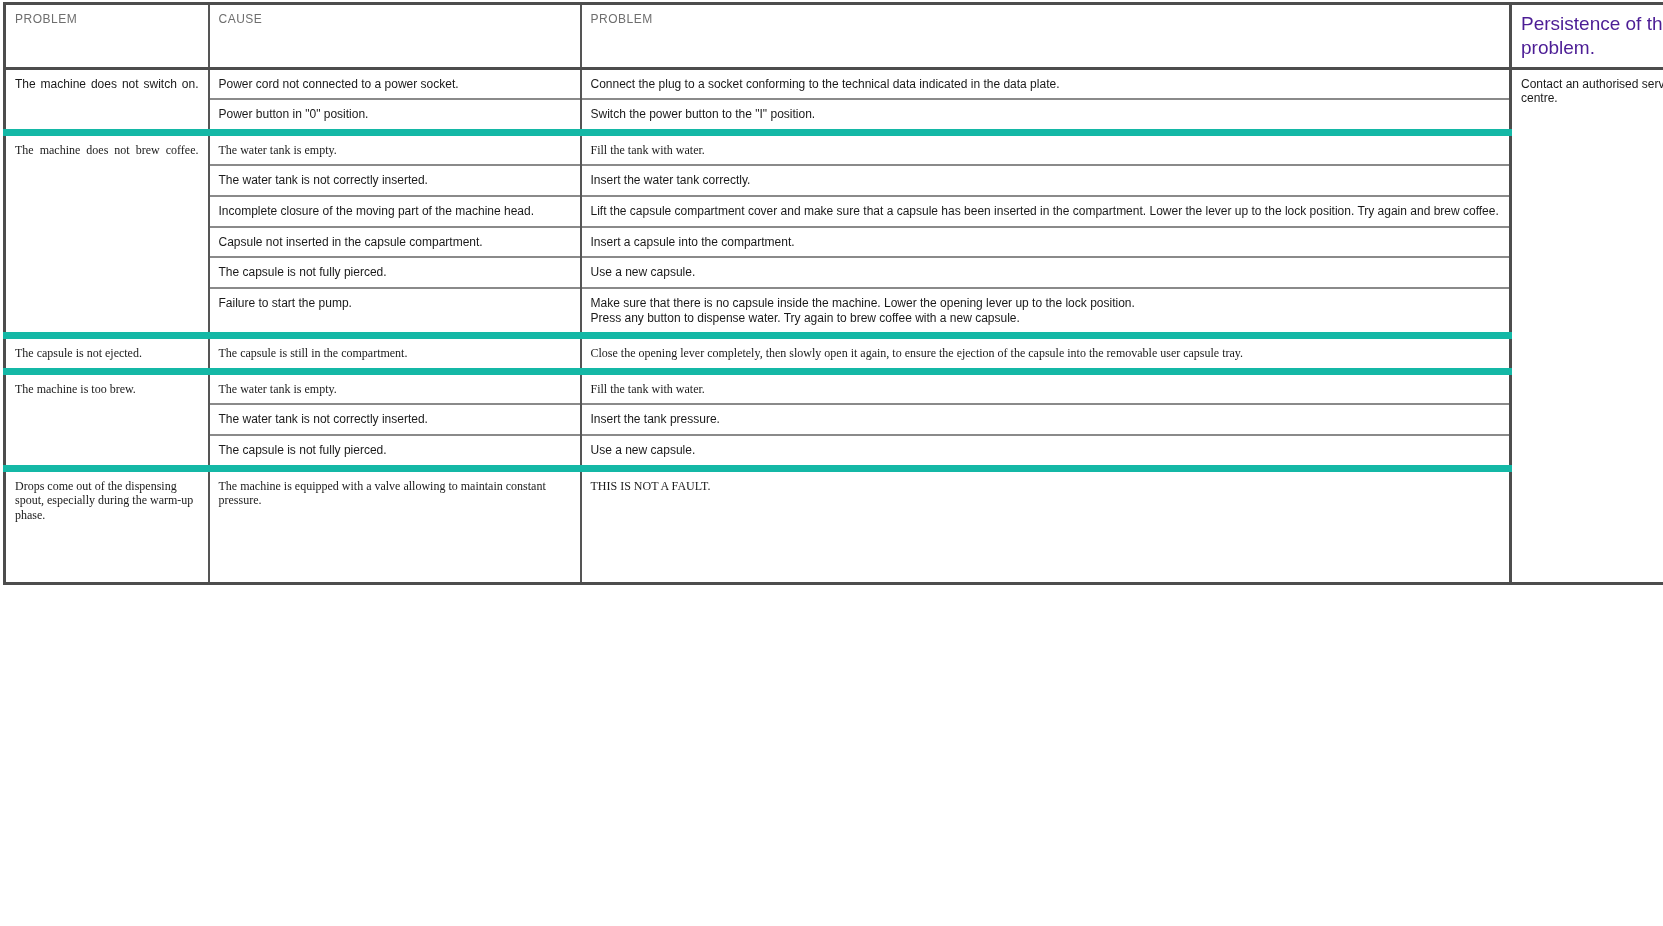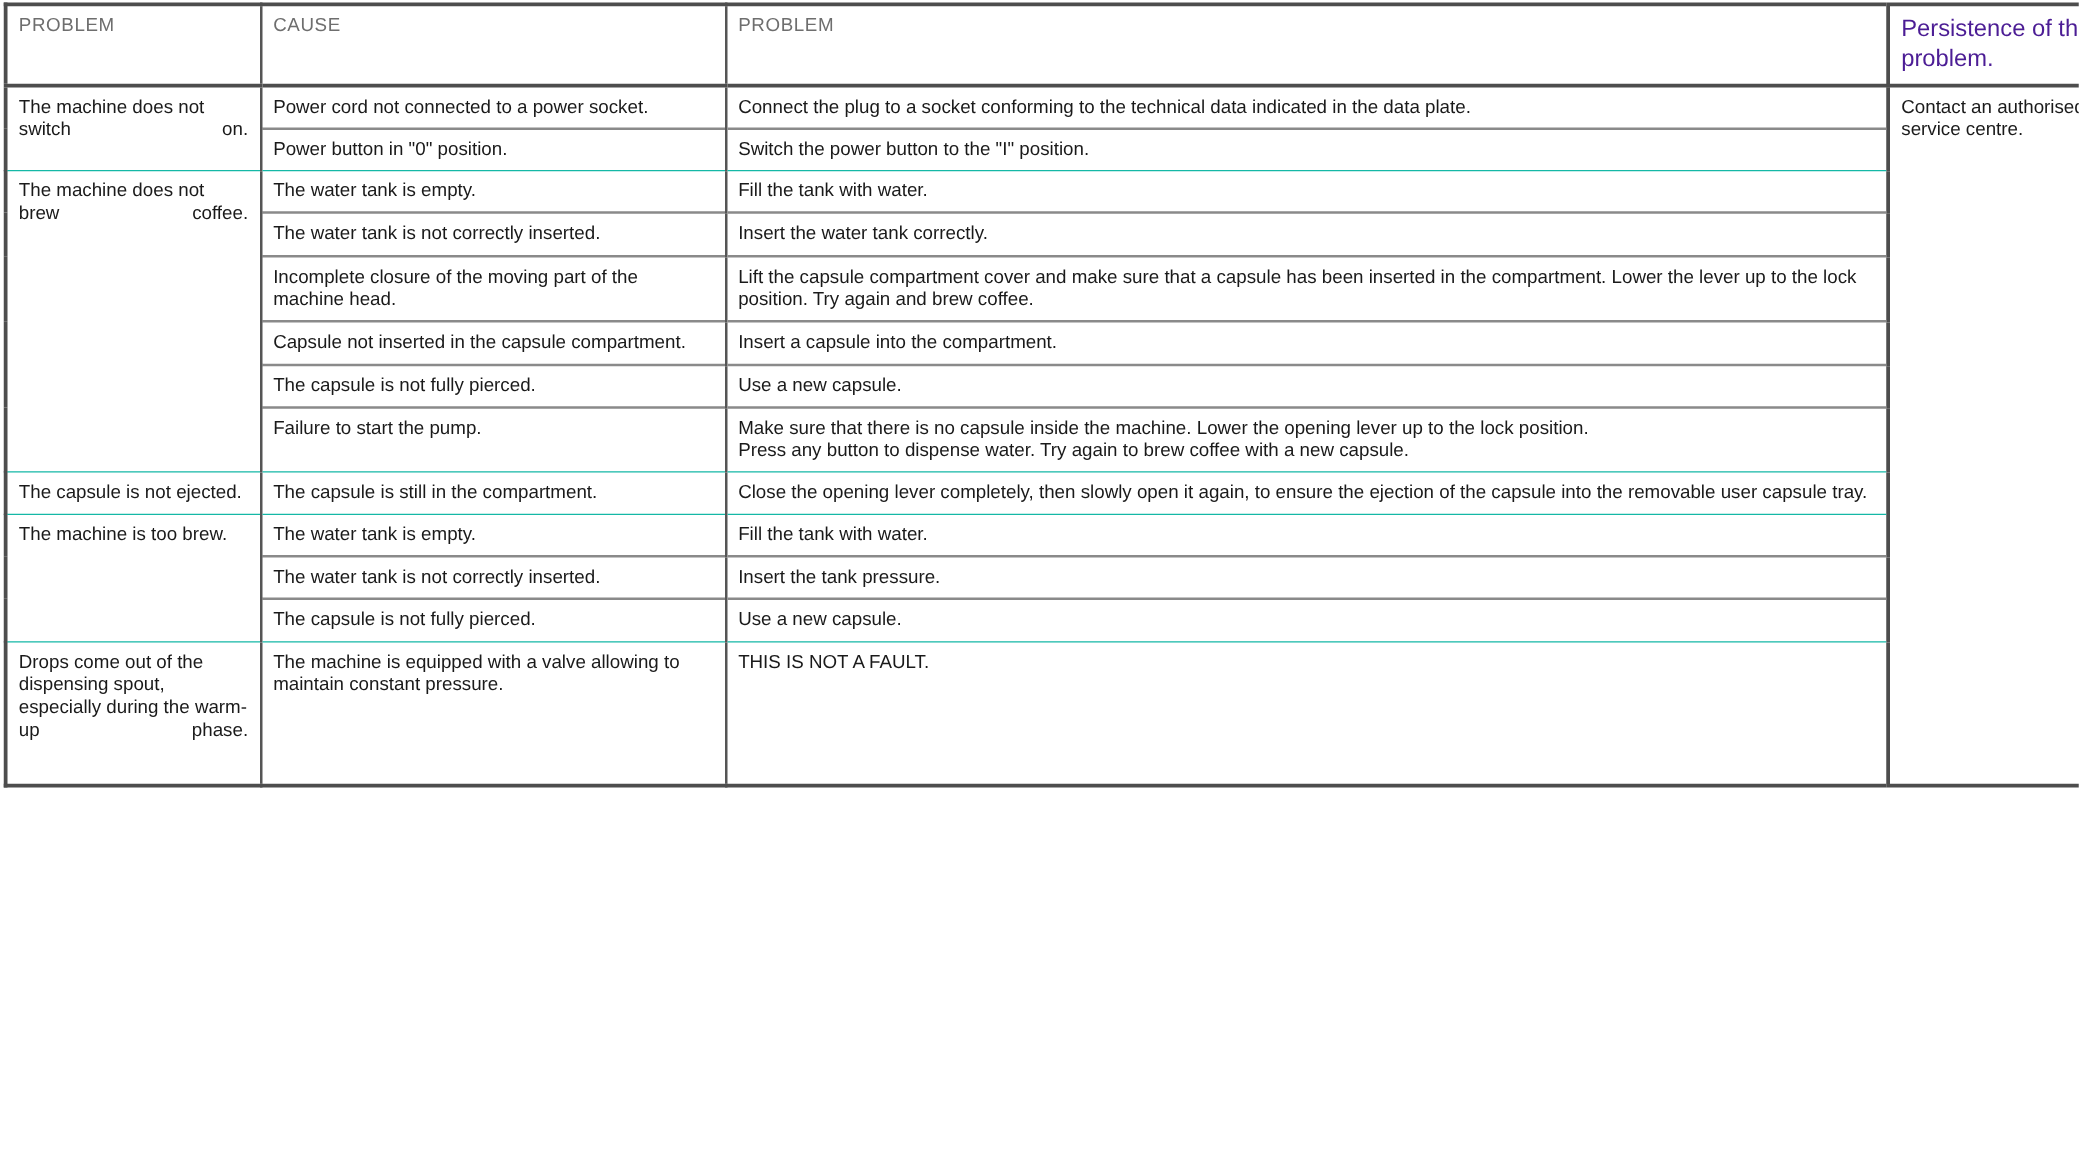--- a/index.html
+++ b/index.html
@@ -26,21 +26,21 @@
     border-collapse: collapse;
     table-layout: fixed;
     width: 1657px;
     margin: 2px 0 0 3px;
   }
 
   table.troubleshooting td,
   table.troubleshooting th {
     vertical-align: top;
     padding: 7px 9px 7px 9px;
-    font-size: 15px;
+    font-size: 12px;
     line-height: 1.22;
     font-weight: normal;
     text-align: left;
     box-sizing: border-box;
   }
 
   
   table.troubleshooting {
     border-top: 3px solid #4d4d4d;
     border-bottom: 3px solid #4d4d4d;
@@ -84,21 +84,22 @@
   }
   .col-persist {
     width: 205px;
   }
 
   
   .sep-thin {
     border-top: 2px solid #8a8a8a;
   }
   .sep-thick {
-    border-top: 1px solid #14b8a6;
+    border-top: 7px solid #14b8a6;
+    font-family: Liberation Serif, serif;
   }
 
   td.problem-cell {
     text-align: justify;
     text-align-last: justify;
     vertical-align: middle;
   }
   td.problem-cell.top-align {
     vertical-align: top;
   }

